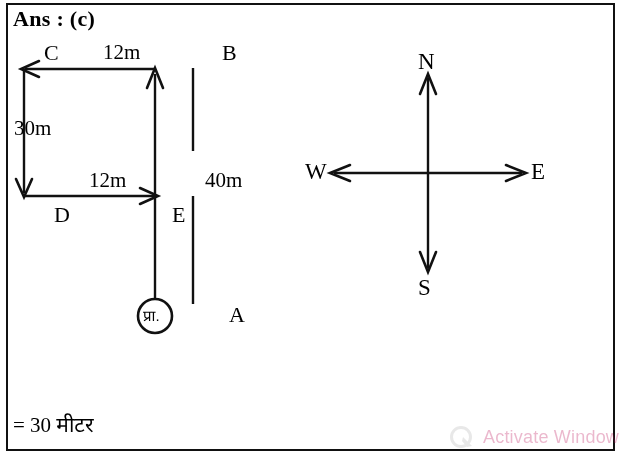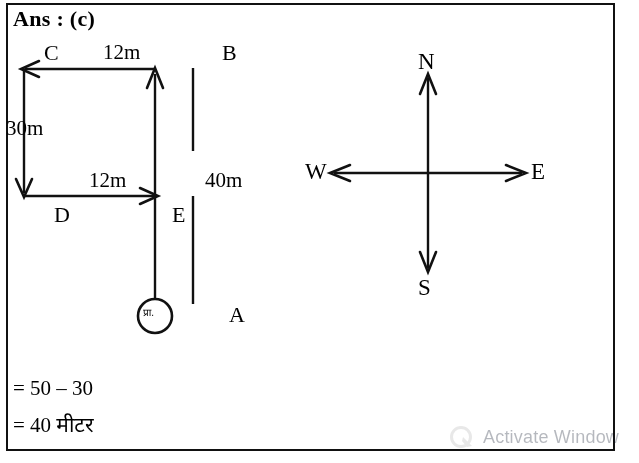--- a/index.html
+++ b/index.html
@@ -90,21 +90,21 @@
     text-align: center;
   }
   .compass-label {
     position: absolute;
     font-size: 23px;
     line-height: 1;
     white-space: nowrap;
   }
   .start-marker-text {
     position: absolute;
-    font-size: 10px;
+    font-size: 15px;
     font-family: "Liberation Sans", "DejaVu Sans", sans-serif;
     line-height: 1;
     white-space: nowrap;
   }
 
   
   .solution-line {
     position: absolute;
     left: 13px;
     font-size: 21px;
@@ -122,21 +122,21 @@
     top: 424px;
     display: flex;
     align-items: center;
     gap: 9px;
     opacity: 0.30;
     pointer-events: none;
   }
   #watermark .wm-text {
     font-family: "Liberation Sans", "DejaVu Sans", sans-serif;
     font-size: 18px;
-    color: #0f172a;
+    color: #be185d;
     white-space: nowrap;
     letter-spacing: 0.2px;
   }
   #watermark .wm-icon {
     width: 26px;
     height: 26px;
     flex: 0 0 26px;
   }
 </style>
 </head>
@@ -189,21 +189,21 @@
 
     
     <span class="diag-label" style="left:44px;  top:6px;">C</span>
     <span class="diag-label" style="left:222px; top:6px;">B</span>
     <span class="diag-label" style="left:54px;  top:168px;">D</span>
     <span class="diag-label" style="left:172px; top:168px;">E</span>
     <span class="diag-label" style="left:229px; top:268px;">A</span>
 
     
     <span class="measure-label" style="left:103px; top:6px;">12m</span>
-    <span class="measure-label" style="left:6px;   top:82px;">30m</span>
+    <span class="measure-label" style="left:6px;   top:82px;padding-left:8px;">30m</span>
     <span class="measure-label" style="left:89px;  top:134px;">12m</span>
     <span class="measure-label" style="left:205px; top:134px;">40m</span>
 
     
     <span class="start-marker-text" style="left:143px; top:272px;">प्रा.</span>
   </div>
 
   <div id="compass-rose">
     <svg width="280" height="280" viewBox="0 0 280 280">
 
@@ -215,22 +215,21 @@
       <path d="M50,129 L30,137 L50,145" fill="none" stroke="#111111" stroke-width="2.6" stroke-linecap="round"></path>
       <path d="M206,129 L226,137 L206,145" fill="none" stroke="#111111" stroke-width="2.6" stroke-linecap="round"></path>
     </svg>
 
     <span class="compass-label" style="left:118px; top:14px;">N</span>
     <span class="compass-label" style="left:118px; top:240px;">S</span>
     <span class="compass-label" style="left:5px;   top:124px;">W</span>
     <span class="compass-label" style="left:231px; top:124px;">E</span>
   </div>
 
-  <div class="solution-line sol-2">= 50 – 30</div>
-  <div class="solution-line sol-3">= 40 मीटर</div>
+  <div class="solution-line sol-3">= 30 मीटर</div>
 
   <div id="watermark">
     <svg class="wm-icon" viewBox="0 0 26 26">
       <path d="M13 2 a11 11 0 1 0 0 22 a11 11 0 1 0 0 -22 z M13 5 a8 8 0 1 1 0 16 a8 8 0 1 1 0 -16 z" fill="#b4b4b4"></path>
       <path d="M15 13 L24 22 L19 23 L14 17 z" fill="#b4b4b4"></path>
     </svg>
     <span class="wm-text">Activate Window</span>
   </div>
 
 </div>

